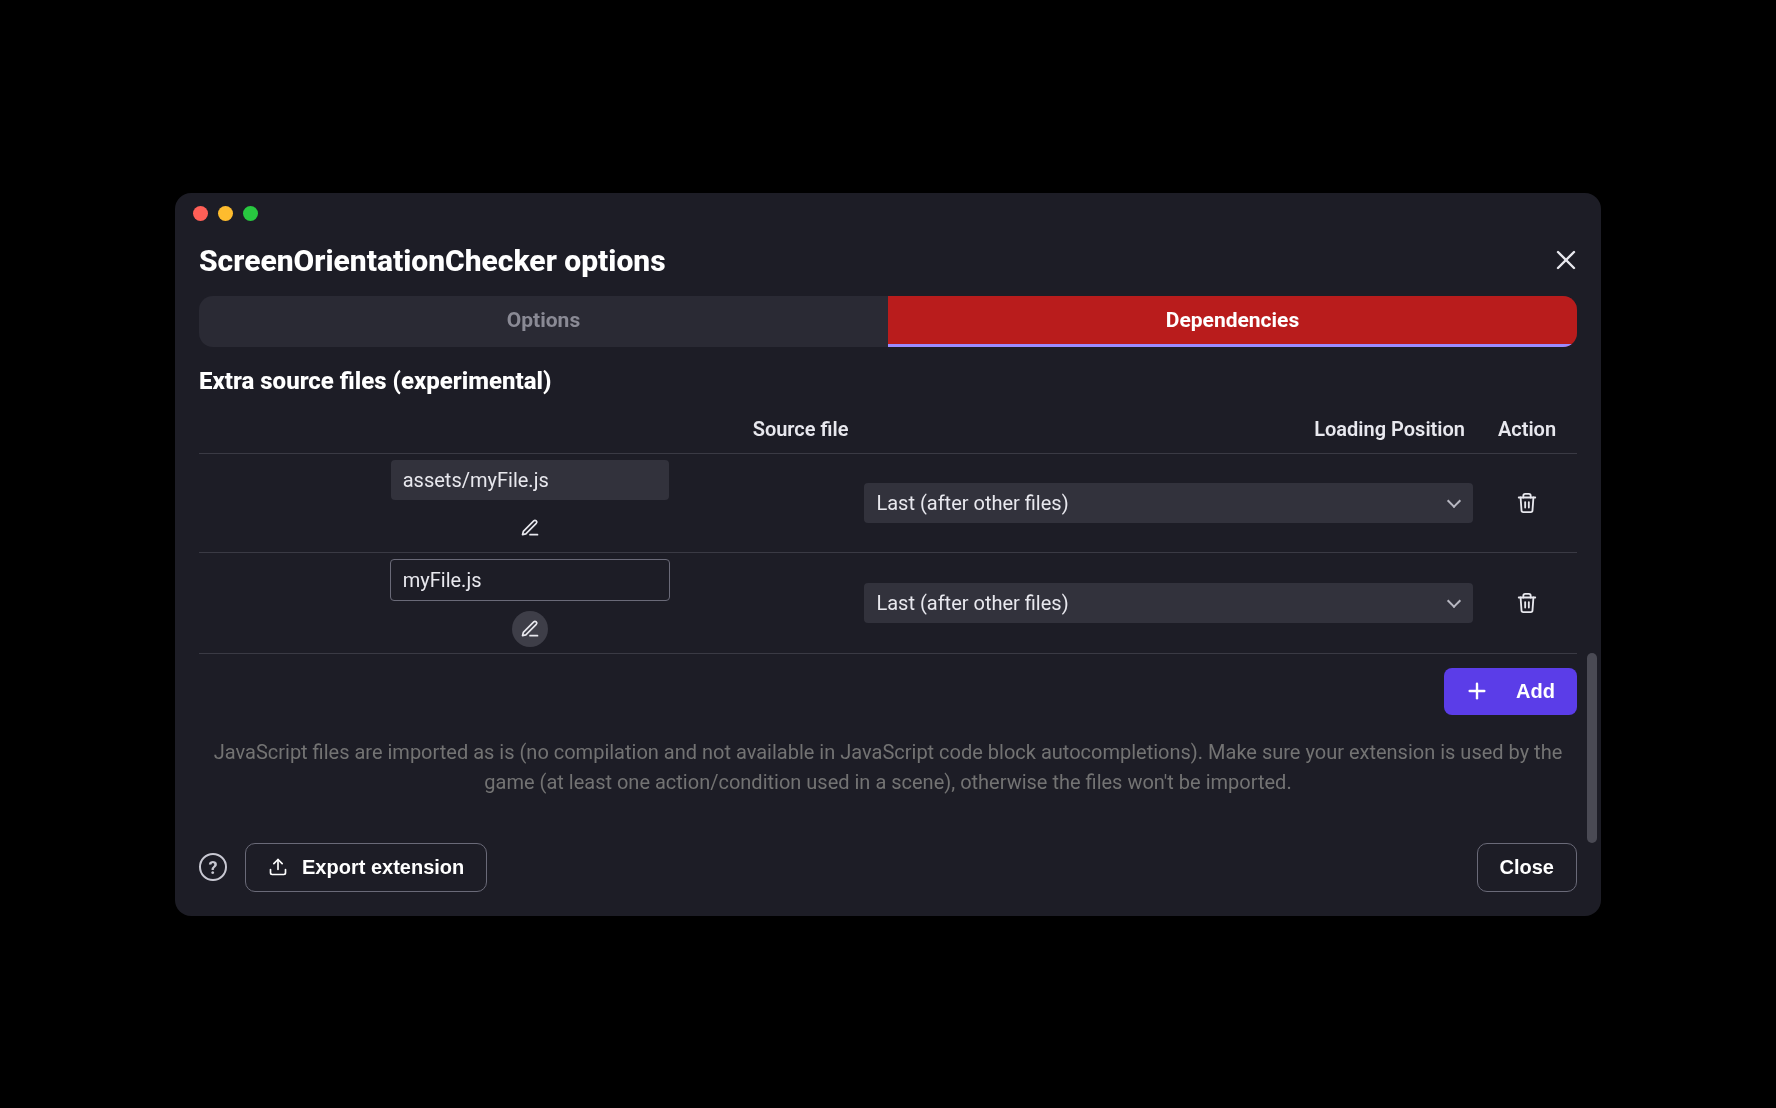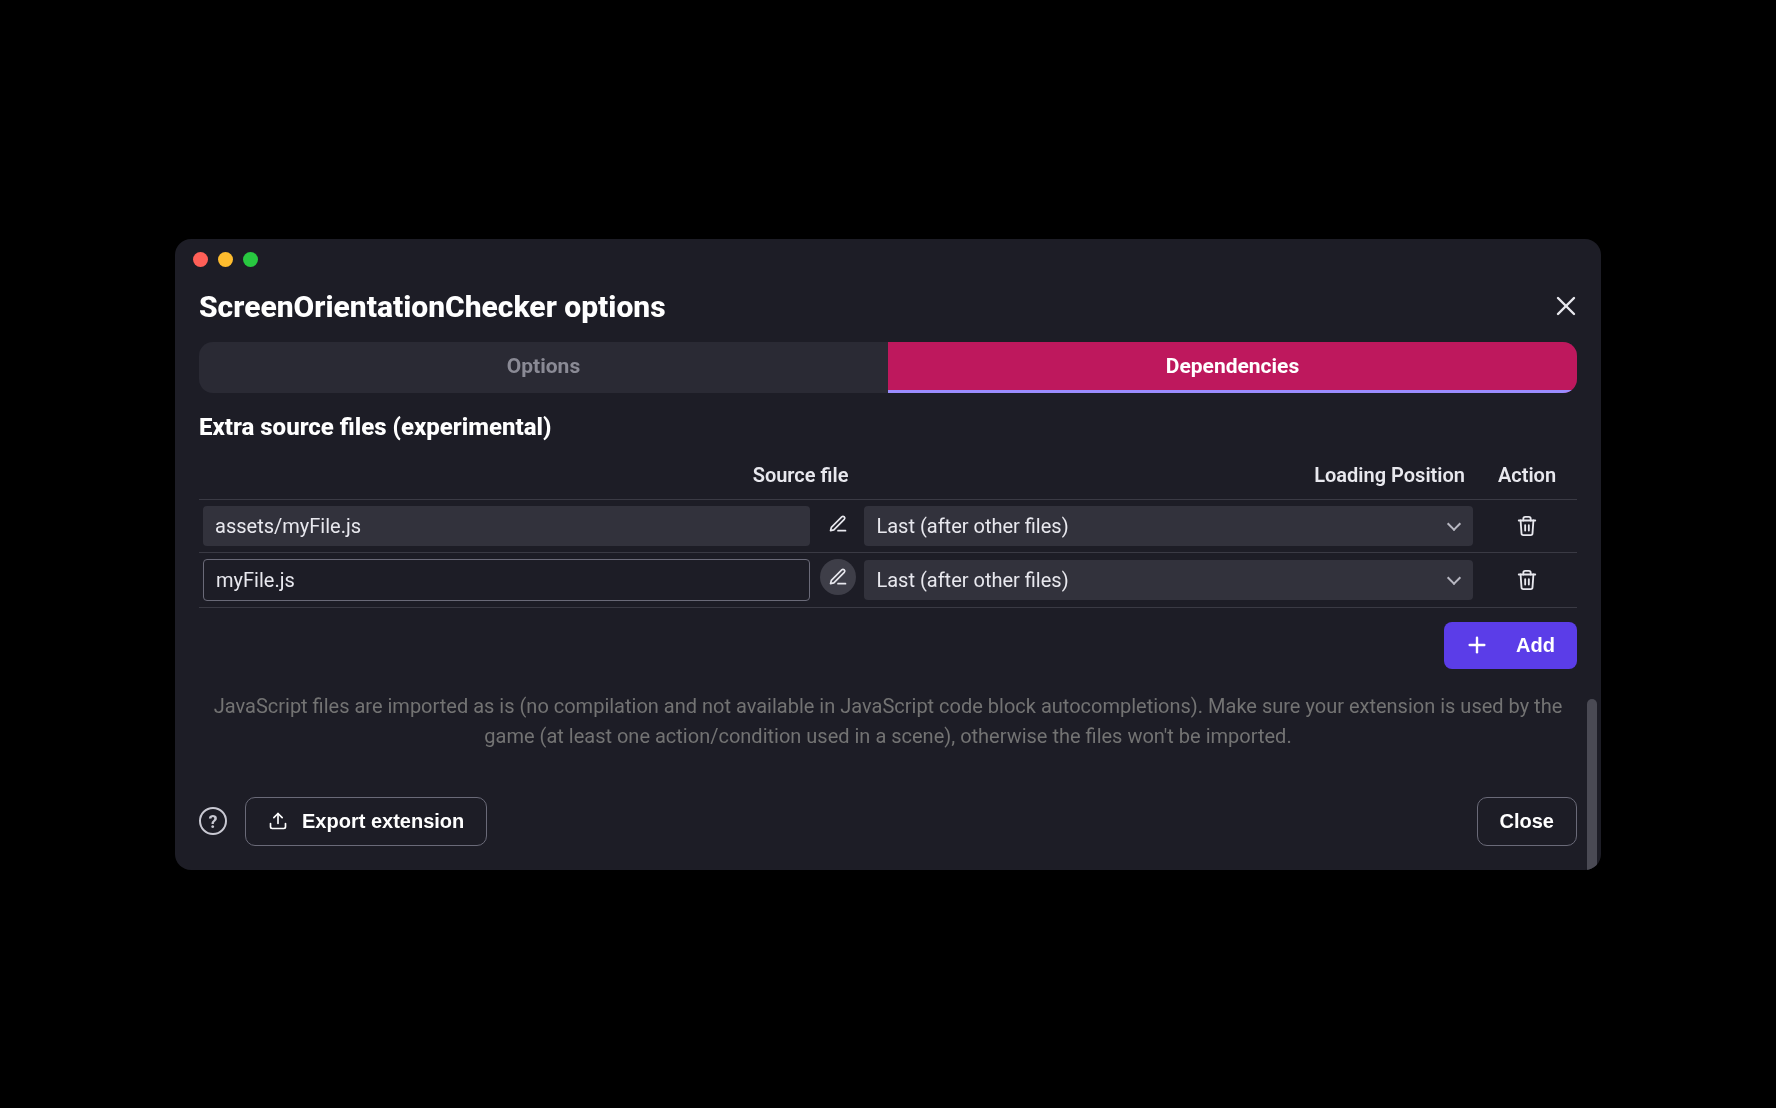--- a/index.html
+++ b/index.html
@@ -65,21 +65,21 @@
 .tab {
   flex: 1;
   text-align: center;
   padding: 12px 0;
   font-size: 21px;
   font-weight: 700;
   cursor: pointer;
   color: #8a8a95;
 }
 .tab.active {
-  background: #be185d;
+  background: #b91c1c;
   color: #fff;
   border-bottom: 3px solid #9b8cff;
 }
 .section-title {
   color: #fff;
   font-size: 24px;
   font-weight: 800;
   padding: 20px 24px 12px 24px;
 }
 .table-wrap {
@@ -98,22 +98,23 @@
   border-bottom: 1px solid #3a3a44;
 }
 th.action-col { text-align: center; width: 100px; }
 td {
   padding: 6px 4px;
   border-bottom: 1px solid #3a3a44;
   vertical-align: middle;
 }
 .source-cell {
   display: flex;
-  align-items: flex-start;
+  align-items: center;
   gap: 10px;
+  flex-direction: column;
 }
 .text-field {
   background: #32323c;
   color: #e8e8ee;
   border: none;
   border-radius: 4px;
   padding: 8px 12px;
   font-size: 20px;
   flex: 1;
   font-family: inherit;

